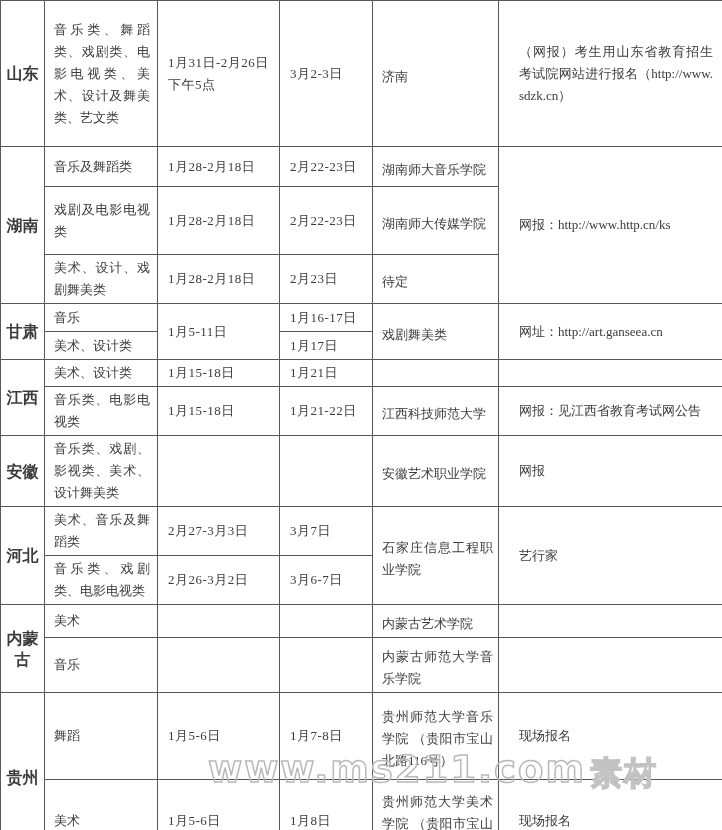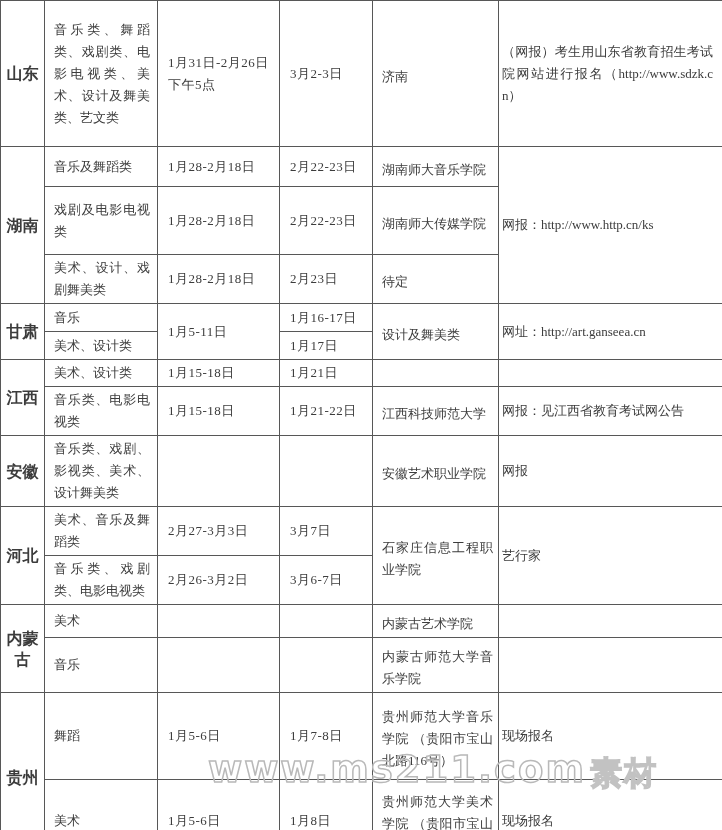--- a/index.html
+++ b/index.html
@@ -38,21 +38,21 @@
   }
   td.date{
     padding:2px 4px 2px 10px;
     letter-spacing:0.5px;
   }
   td.loc{
     padding:8px 5px 2px 9px;
     text-align:justify;
   }
   td.info{
-    padding:2px 9px 2px 3px;
+    padding:2px 9px 2px 20px;
     text-align:justify;
   }
   
   .r1{height:146px;} .r2{height:40px;} .r3{height:68px;} .r4{height:44px;}
   .r5{height:28px;}  .r6{height:28px;} .r7{height:21px;} .r8{height:44px;}
   .r9{height:59px;}  .r10{height:46px;}.r11{height:49px;}.r12{height:30px;}
   .r13{height:40px;} .r14{height:87px;}.r15{height:82px;}
 
   .watermark{
     position:absolute;
@@ -117,21 +117,21 @@
       <td class="date">1月28-2月18日</td>
       <td class="date">2月23日</td>
       <td class="loc">待定</td>
     </tr>
 
     <tr class="r5">
       <td class="province" rowspan="2">甘肃</td>
       <td class="cat">音乐</td>
       <td class="date" rowspan="2">1月5-11日</td>
       <td class="date">1月16-17日</td>
-      <td class="loc" rowspan="2">设计及舞美类</td>
+      <td class="loc" rowspan="2">戏剧舞美类</td>
       <td class="info" rowspan="2">网址：http://art.ganseea.cn</td>
     </tr>
     <tr class="r6">
       <td class="cat">美术、设计类</td>
       <td class="date">1月17日</td>
     </tr>
 
     <tr class="r7">
       <td class="province" rowspan="2">江西</td>
       <td class="cat">美术、设计类</td>

